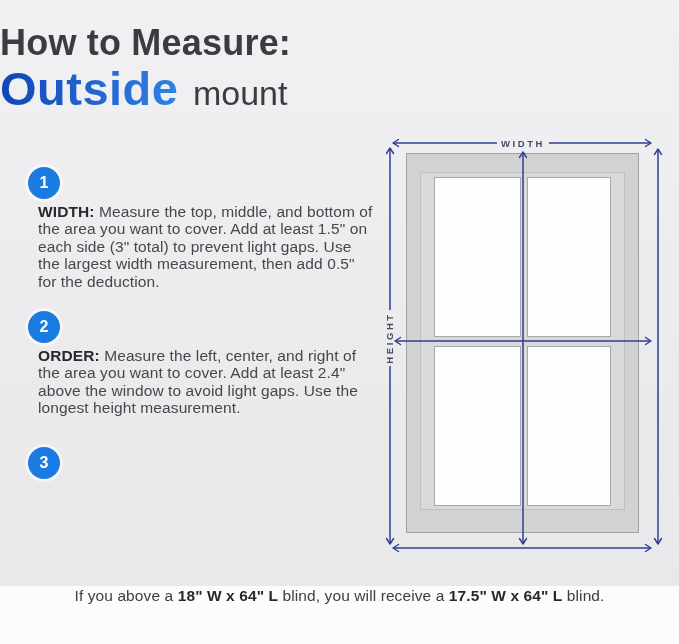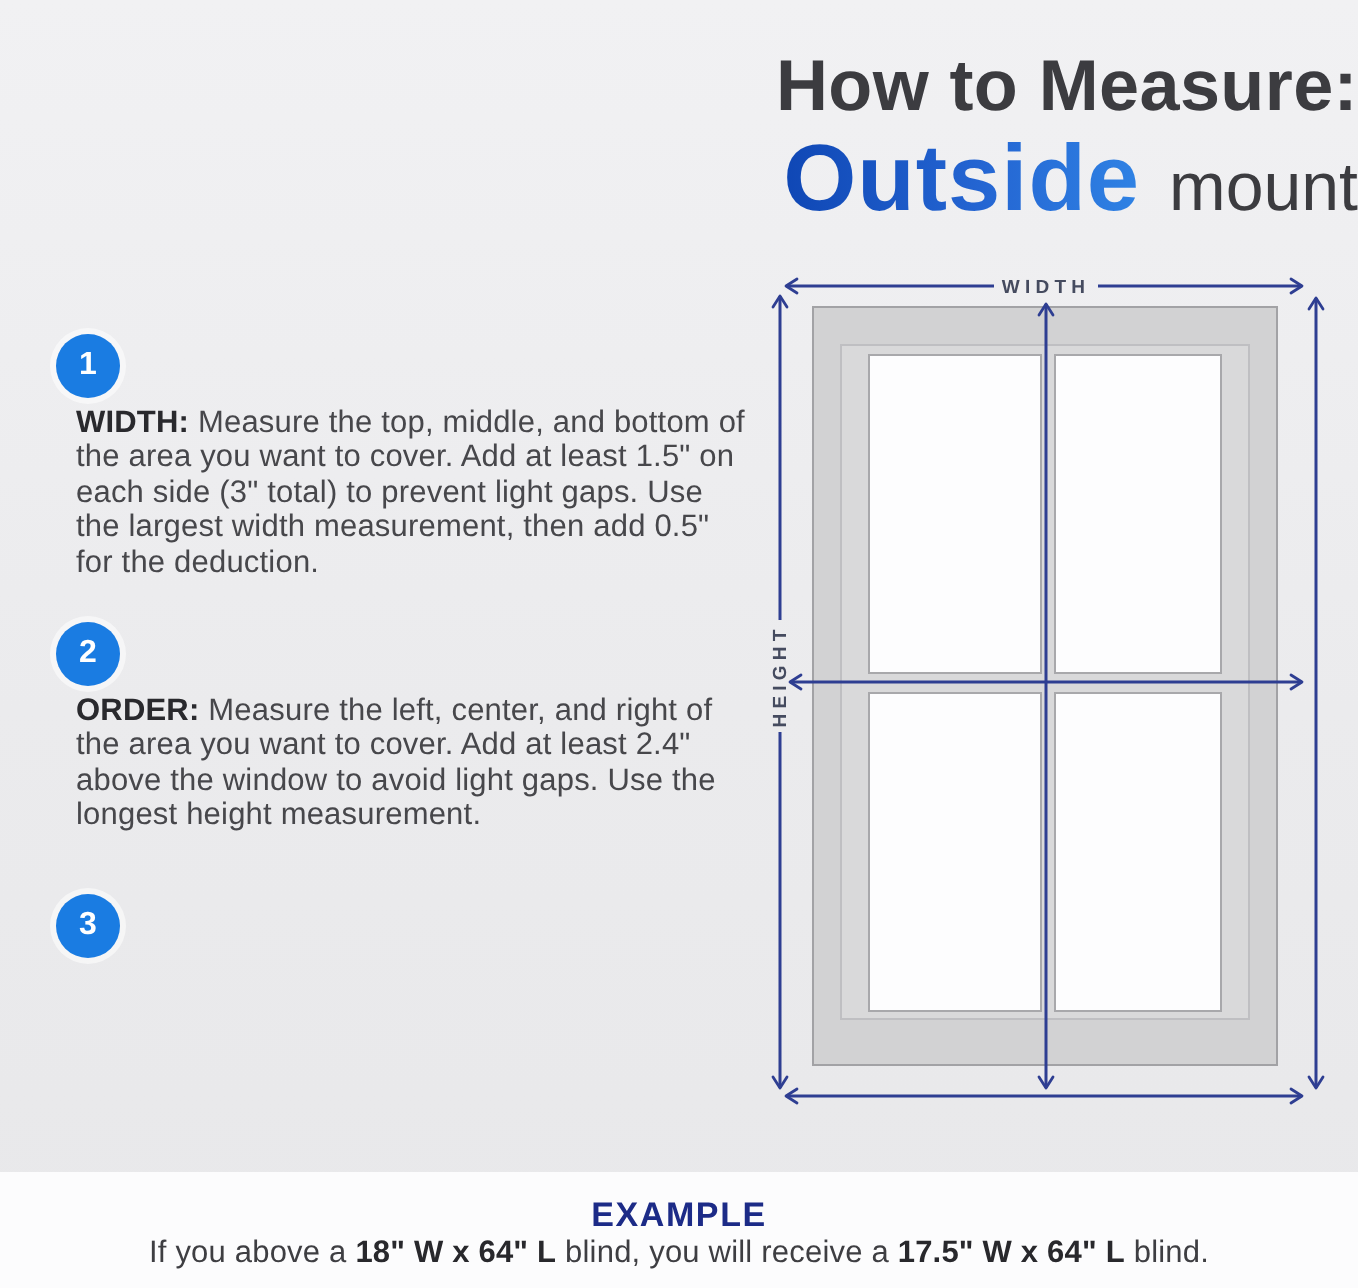--- a/index.html
+++ b/index.html
@@ -8,21 +8,21 @@
     width:679px;height:644px;
     overflow:hidden;
     background:linear-gradient(180deg,#f1f1f3 0%,#ebebed 55%,#e8e8ea 100%);
     font-family:"Liberation Sans", sans-serif;
     -webkit-font-smoothing:antialiased;
   }
 
   
   .title-block{
     position:absolute;top:24px;left:0;width:100%;
-    text-align:right;line-height:1.05;
+    text-align:left;line-height:1.05;
   }
   .title-line1{
     font-size:36px;font-weight:700;color:#3c3c40;letter-spacing:0.2px;
   }
   .title-line2{margin-top:2px;}
   .title-highlight{
     font-size:47px;font-weight:700;letter-spacing:0.5px;
     background:linear-gradient(90deg,#0f47b5 0%,#2465d2 55%,#2f82e4 100%);
     -webkit-background-clip:text;background-clip:text;color:transparent;
   }
@@ -152,21 +152,20 @@
     <line class="mline" x1="658" y1="149" x2="658" y2="544" marker-start="url(#chev)" marker-end="url(#chev)"></line>
 
     <line class="mline" x1="393" y1="548" x2="651" y2="548" marker-start="url(#chev)" marker-end="url(#chev)"></line>
 
     <line class="mline" x1="523" y1="152" x2="523" y2="544" marker-start="url(#chev)" marker-end="url(#chev)"></line>
 
     <line class="mline" x1="395" y1="341" x2="651" y2="341" marker-start="url(#chev)" marker-end="url(#chev)"></line>
   </svg>
 
   <footer class="footer">
-    <div class="example-heading">EXAMPLE</div>
     <div class="example-line">
       <span>If you above a</span>
       <strong>18" W x 64" L</strong>
       <span>blind, you will receive a</span>
       <strong>17.5" W x 64" L</strong>
       <span>blind.</span>
     </div>
   </footer>
 
 </div>

